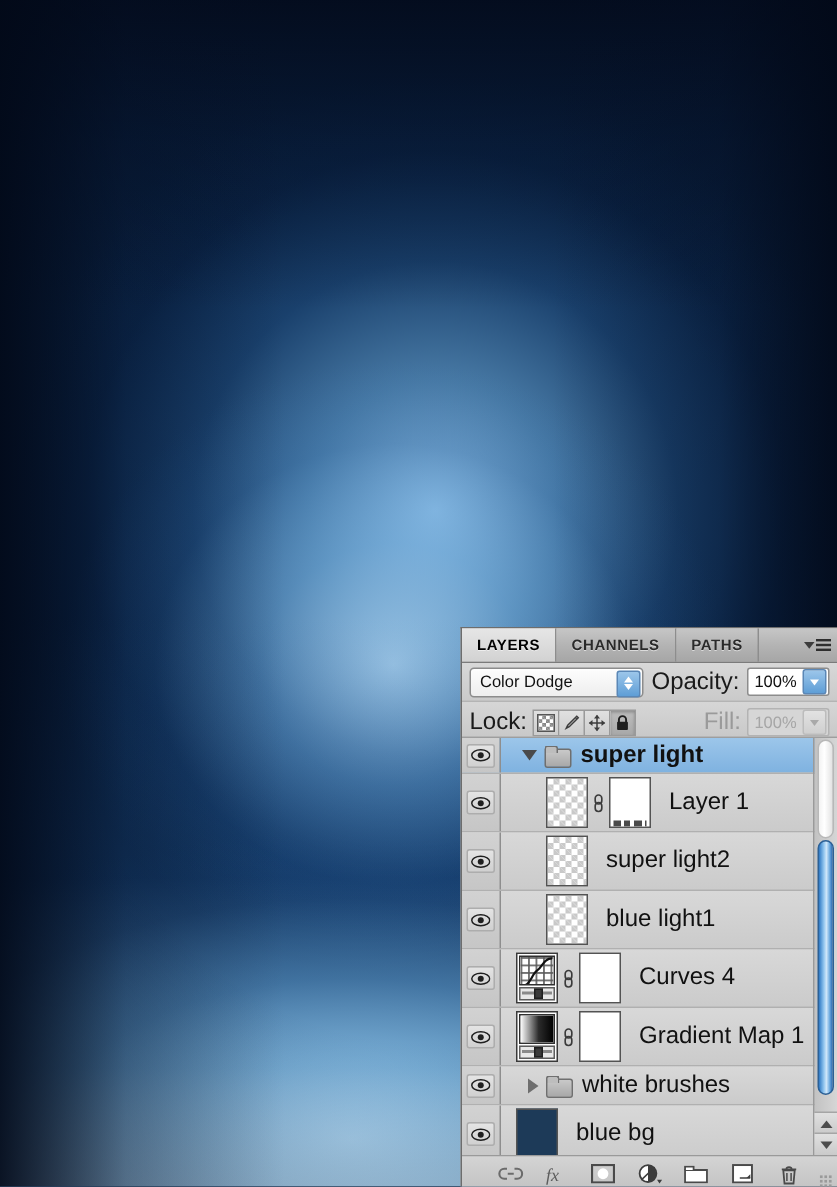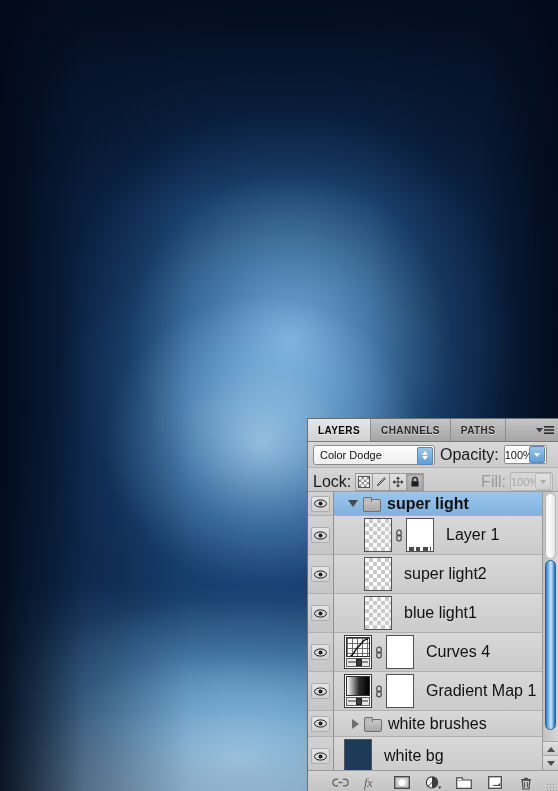--- a/index.html
+++ b/index.html
@@ -93,21 +93,21 @@
   }
   .stepper i{display:block;width:0;height:0;border-left:3px solid transparent;border-right:3px solid transparent;}
   .stepper i.up{border-bottom:4px solid #fff;}
   .stepper i.dn{border-top:4px solid #fff;}
   .lbl{font-size:16px;color:#1a1a1a;}
   .lbl.dim{color:#9a9a9a;}
   .numfield{
     display:flex;align-items:center;height:17px;border:1px solid #8c8c8c;border-radius:2px;
     background:#fff;
   }
-  .numfield .val{width:24px;text-align:center;font-size:11px;color:#111;}
+  .numfield .val{width:36px;text-align:center;font-size:11px;color:#111;}
   .numfield.dim{background:#d6d6d6;border-color:#b3b3b3;}
   .numfield.dim .val{color:#a6a6a6;}
   .drop{
     width:14px;height:15px;margin:0 1px 0 0;border-radius:2px;
     background:linear-gradient(to bottom,#9cc6ea,#5f9ed6);border:1px solid #5b87b6;
     display:flex;align-items:center;justify-content:center;
   }
   .drop.dim{background:linear-gradient(to bottom,#e2e2e2,#cfcfcf);border-color:#bcbcbc;}
   .drop i{width:0;height:0;border-left:3px solid transparent;border-right:3px solid transparent;border-top:4px solid #fff;}
   .drop.dim i{border-top-color:#a9a9a9;}
@@ -504,21 +504,21 @@
           <span class="eyebox">
             <svg width="13" height="9" viewBox="0 0 13 9">
                 <ellipse cx="6.5" cy="4.5" rx="6" ry="3.6" fill="none" stroke="#1f1f1f" stroke-width="1"></ellipse>
                 <circle cx="6.5" cy="4.5" r="2" fill="#1f1f1f"></circle>
               </svg>
           </span>
         </div>
         <div class="rowbody" style="padding-left:10px;">
           <span class="thumb solid"></span>
           <span class="gap12"></span>
-          <span class="name">white bg</span>
+          <span class="name">blue bg</span>
         </div>
       </div>
 
       <div class="vscroll">
         <div class="vtrack">
           <div class="vthumb-top"></div>
           <div class="vthumb"></div>
         </div>
         <div class="vbtn up">
             <i></i>

